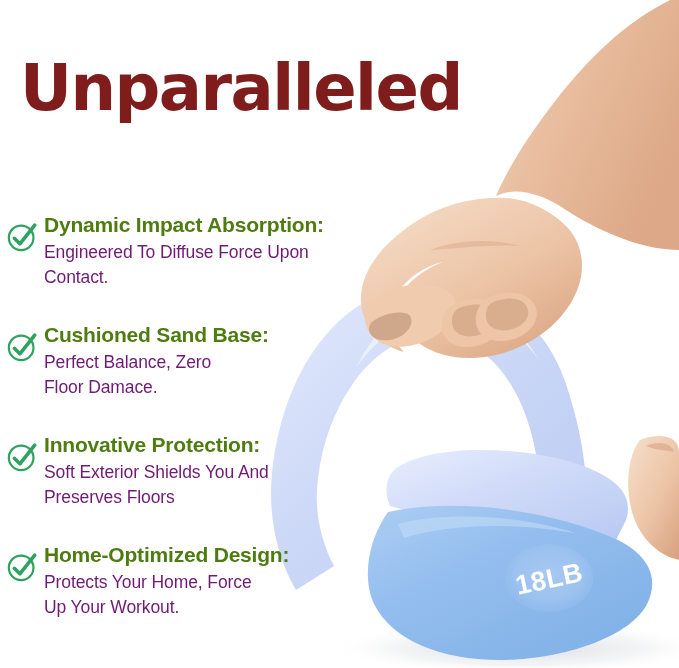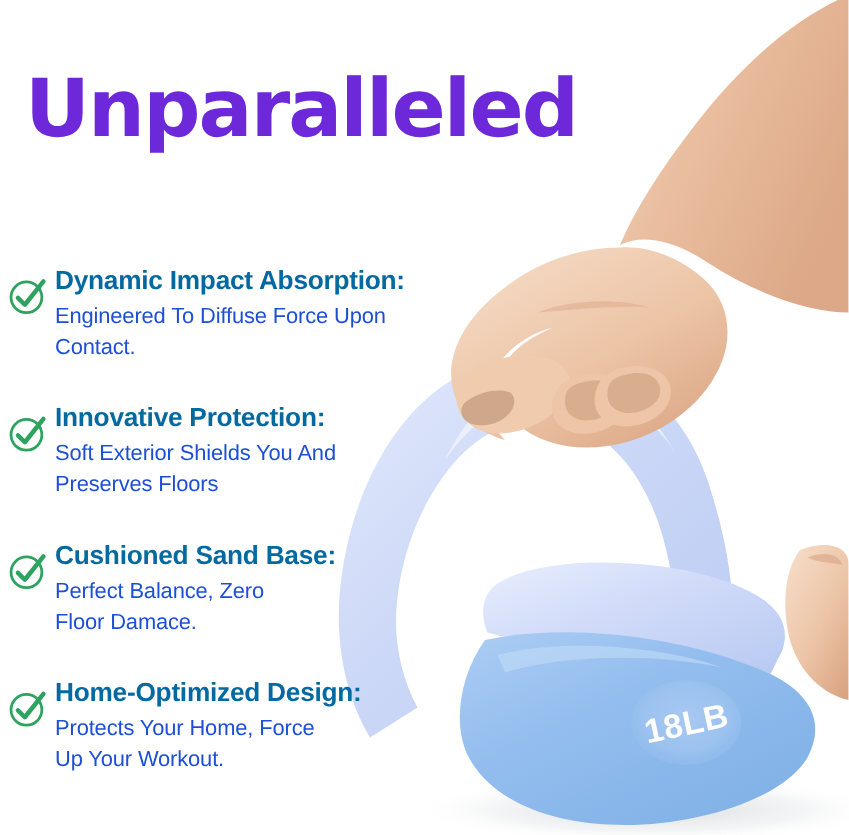--- a/index.html
+++ b/index.html
@@ -11,45 +11,45 @@
     position:relative;
   }
   .stage{position:absolute;inset:0;width:679px;height:668px;overflow:hidden;background:#fff;}
 
   
   .product{position:absolute;left:0;top:0;width:679px;height:668px;}
 
   
   .headline{
     position:absolute;left:20px;top:16px;width:520px;
-    color:#6d28d9;
+    color:#7f1d1d;
     font-family:"DejaVu Sans", sans-serif;
     font-weight:bold;
     font-size:64px;
     line-height:0.92;
     letter-spacing:-1.5px;
     z-index:5;
   }
   .headline .l2{display:block;}
 
   
   .features{position:absolute;left:0;top:212px;width:420px;z-index:5;}
   .feature{position:relative;height:110px;padding-left:44px;box-sizing:border-box;}
   .feature .tick{position:absolute;left:5px;top:8px;width:34px;height:34px;}
   .feature .title{
-    color:#0369a1;
+    color:#4d7c0f;
     font-family:"Liberation Sans", sans-serif;
     font-weight:bold;
     font-size:21px;
     line-height:26px;
     letter-spacing:-0.2px;
     white-space:nowrap;
   }
   .feature .desc{
-    color:#1d4ed8;
+    color:#701a75;
     font-family:"Liberation Sans", sans-serif;
     font-weight:normal;
     font-size:17.5px;
     line-height:25px;
     letter-spacing:-0.1px;
     margin-top:2px;
     white-space:pre-line;
   }
 </style>
 </head>
@@ -192,39 +192,39 @@
       <div class="title">Dynamic Impact Absorption:</div>
       <div class="desc">Engineered To Diffuse Force Upon
 Contact.</div>
     </div>
 
     <div class="feature">
       <svg class="tick" viewBox="0 0 40 40">
         <circle cx="19" cy="21" r="14.5" fill="none" stroke="#2ea35f" stroke-width="2.6"></circle>
         <path d="M11 21.5 L17.5 28 L35 6" fill="none" stroke="#2ea35f" stroke-width="4.2" stroke-linecap="round" stroke-linejoin="round"></path>
       </svg>
+      <div class="title">Cushioned Sand Base:</div>
+      <div class="desc">Perfect Balance, Zero
+Floor Damace.</div>
+    </div>
+
+    <div class="feature">
+      <svg class="tick" viewBox="0 0 40 40">
+        <circle cx="19" cy="21" r="14.5" fill="none" stroke="#2ea35f" stroke-width="2.6"></circle>
+        <path d="M11 21.5 L17.5 28 L35 6" fill="none" stroke="#2ea35f" stroke-width="4.2" stroke-linecap="round" stroke-linejoin="round"></path>
+      </svg>
       <div class="title">Innovative Protection:</div>
       <div class="desc">Soft Exterior Shields You And
 Preserves Floors</div>
     </div>
 
     <div class="feature">
       <svg class="tick" viewBox="0 0 40 40">
         <circle cx="19" cy="21" r="14.5" fill="none" stroke="#2ea35f" stroke-width="2.6"></circle>
         <path d="M11 21.5 L17.5 28 L35 6" fill="none" stroke="#2ea35f" stroke-width="4.2" stroke-linecap="round" stroke-linejoin="round"></path>
       </svg>
-      <div class="title">Cushioned Sand Base:</div>
-      <div class="desc">Perfect Balance, Zero
-Floor Damace.</div>
-    </div>
-
-    <div class="feature">
-      <svg class="tick" viewBox="0 0 40 40">
-        <circle cx="19" cy="21" r="14.5" fill="none" stroke="#2ea35f" stroke-width="2.6"></circle>
-        <path d="M11 21.5 L17.5 28 L35 6" fill="none" stroke="#2ea35f" stroke-width="4.2" stroke-linecap="round" stroke-linejoin="round"></path>
-      </svg>
       <div class="title">Home-Optimized Design:</div>
       <div class="desc">Protects Your Home, Force
 Up Your Workout.</div>
     </div>
 
   </div>
 </div>
 
 </body></html>

